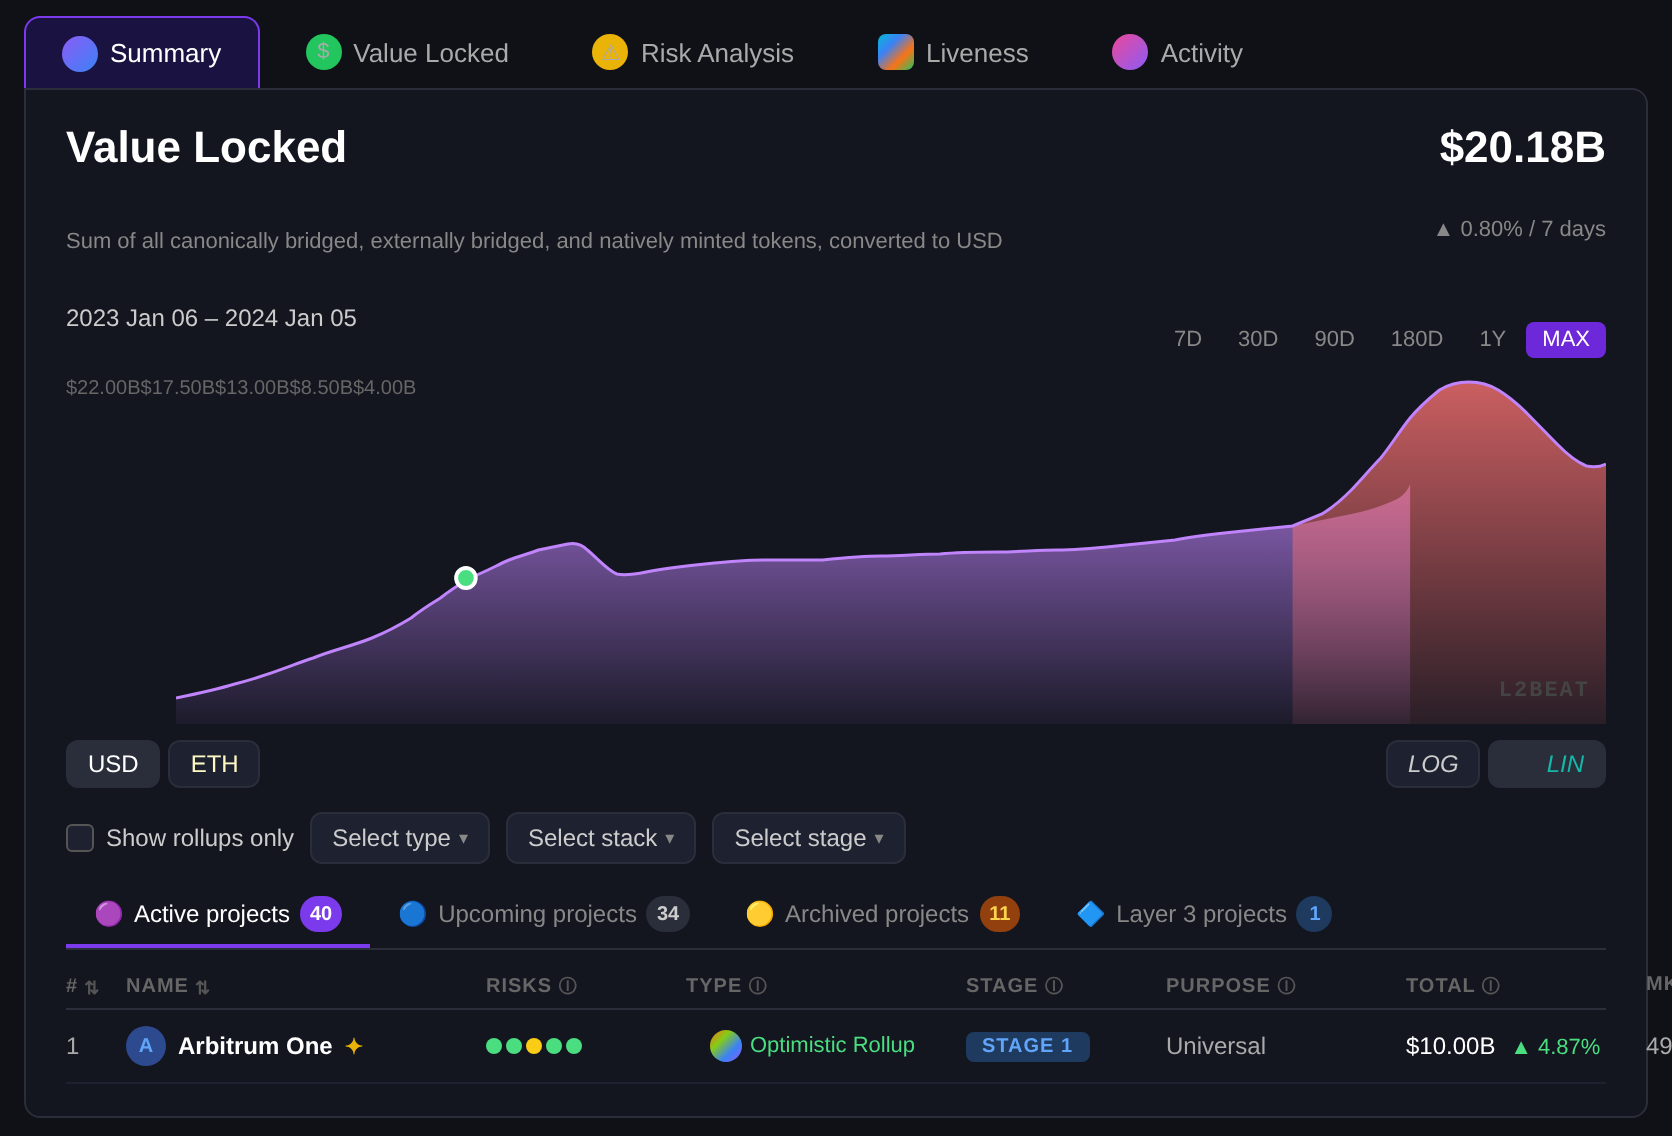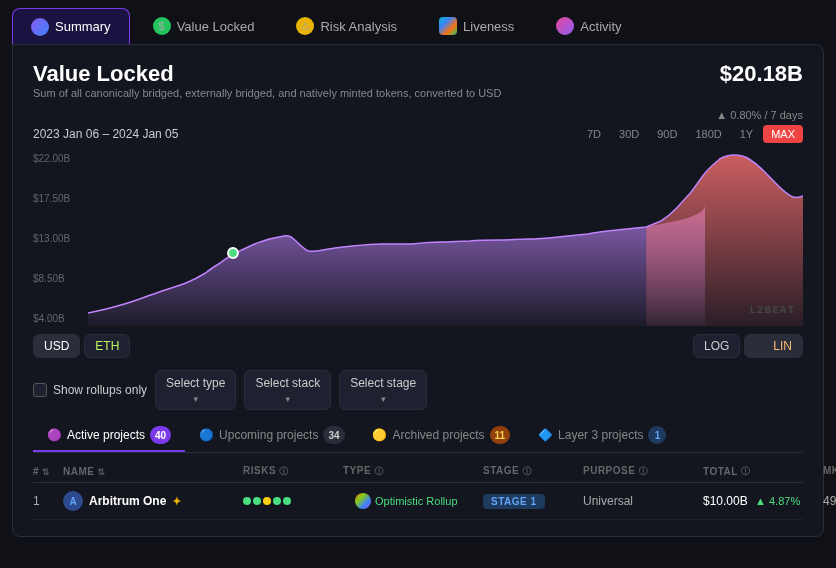--- a/index.html
+++ b/index.html
@@ -74,20 +74,21 @@
     .value-amount {
       font-size: 22px;
       font-weight: 700;
       color: #fff;
       text-align: right;
     }
     .value-subtitle {
       font-size: 11px;
       color: #888;
       margin-bottom: 8px;
+      margin-top: 28px;
     }
     .value-change {
       font-size: 11px;
       color: #4ade80;
       text-align: right;
       margin-top: 22px;
     }
     .value-change span {
       color: #888;
     }
@@ -109,40 +110,40 @@
       gap: 2px;
     }
     .range-btn {
       padding: 3px 8px;
       border-radius: 4px;
       border: none;
       background: transparent;
       color: #888;
       font-size: 11px;
       cursor: pointer;
+      margin-top: 22px;
     }
     .range-btn.active {
-      background: #ef4444;
+      background: #6d28d9;
       color: #fff;
     }
 
     
     .chart-container {
       position: relative;
       width: 100%;
       height: 175px;
       margin-bottom: 8px;
     }
     .chart-labels {
       position: absolute;
       left: 0;
       top: 0;
-      bottom: 0;
-      display: flex;
-      flex-direction: column;
+      bottom: 12px;
+      display: flex;
       justify-content: space-between;
       font-size: 10px;
       color: #666;
       padding: 2px 0;
     }
     .chart-svg-wrap {
       position: absolute;
       left: 55px;
       right: 0;
       top: 0;
@@ -168,44 +169,45 @@
     }
     .currency-group {
       display: flex;
       gap: 4px;
     }
     .currency-btn {
       padding: 4px 10px;
       border-radius: 6px;
       border: 1px solid #2a2d3a;
       background: #1e2130;
-      color: #bef264;
+      color: #fef9c3;
       font-size: 12px;
       cursor: pointer;
     }
     .currency-btn.active {
       background: #2a2d3a;
       color: #fff;
     }
     .scale-group {
       display: flex;
       gap: 4px;
     }
     .scale-btn {
       padding: 4px 10px;
       border-radius: 6px;
       border: 1px solid #2a2d3a;
       background: #1e2130;
       color: #ccc;
       font-size: 12px;
       cursor: pointer;
+      font-style: italic;
     }
     .scale-btn.active {
       background: #2a2d3a;
-      color: #fdba74;
+      color: #14b8a6;
       padding-left: 28px;
     }
 
     
     .filter-row {
       display: flex;
       align-items: center;
       gap: 8px;
       margin-bottom: 10px;
     }
@@ -227,21 +229,20 @@
       display: flex;
       align-items: center;
       gap: 4px;
       padding: 5px 10px;
       border-radius: 6px;
       border: 1px solid #2a2d3a;
       background: #1e2130;
       color: #ccc;
       font-size: 12px;
       cursor: pointer;
-      flex-direction: column;
     }
     .filter-btn .chevron { font-size: 9px; color: #888; }
 
     
     .project-tabs {
       display: flex;
       gap: 0;
       border-bottom: 1px solid #2a2d3a;
       margin-bottom: 8px;
     }

